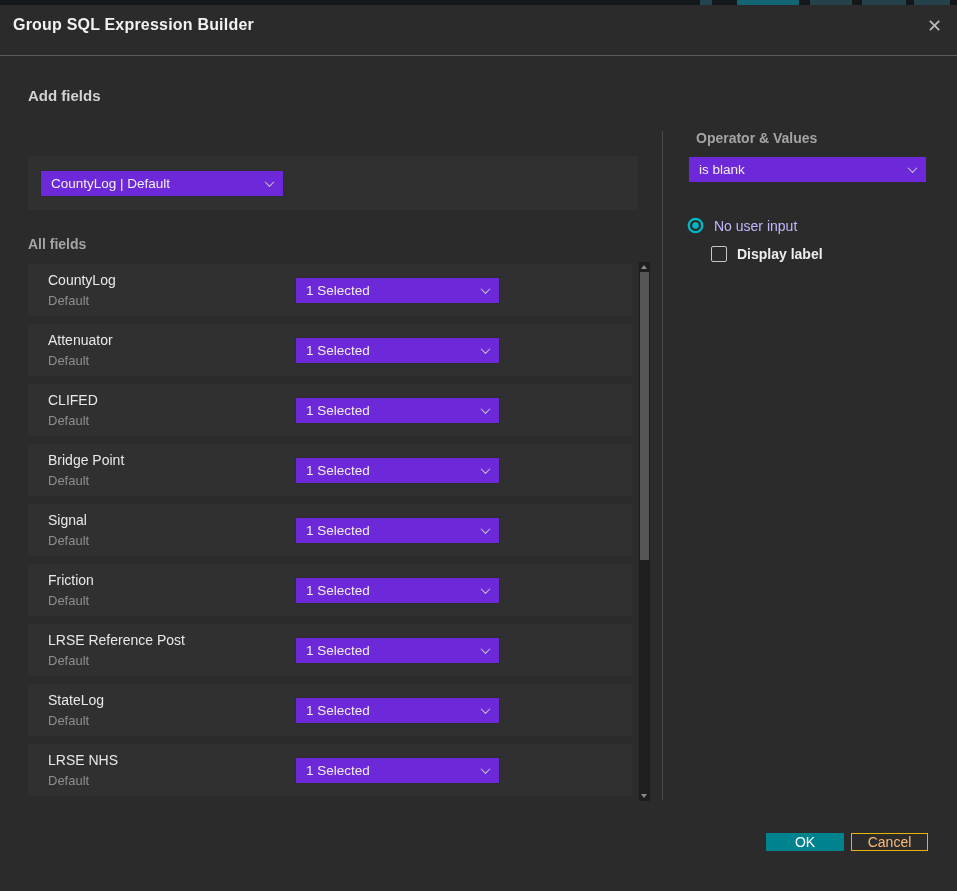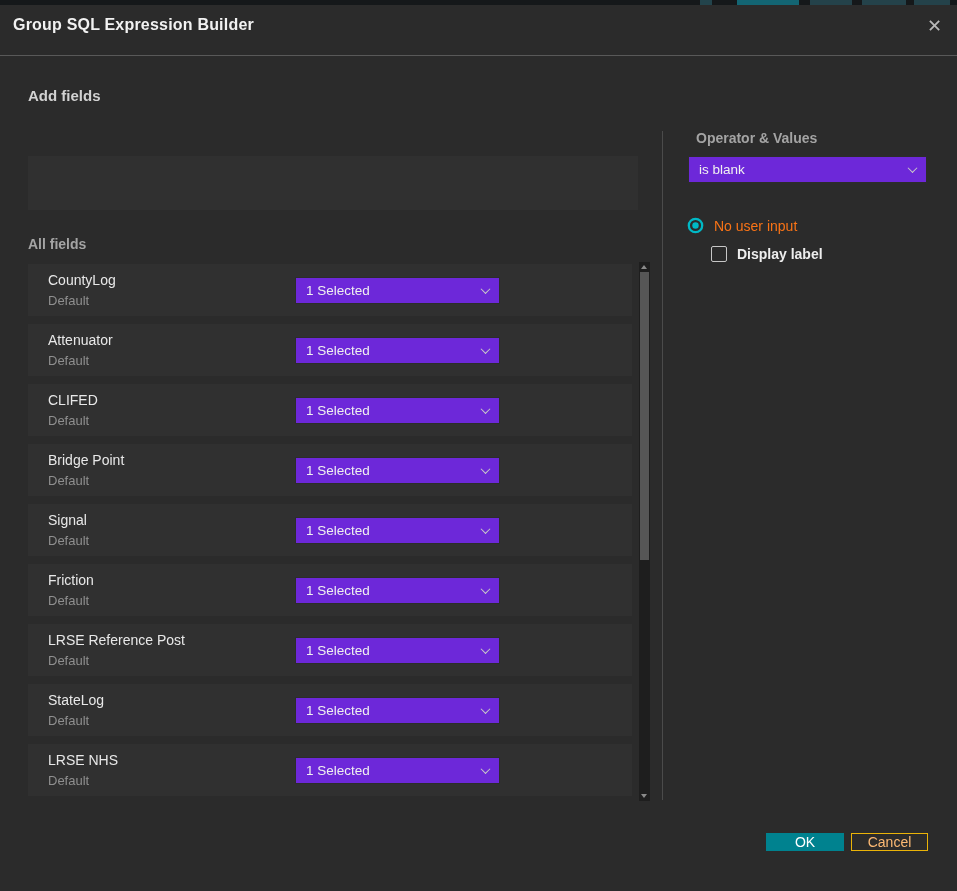--- a/index.html
+++ b/index.html
@@ -54,21 +54,21 @@
   .sb-thumb{position:absolute;left:1px;top:10px;width:9px;height:288px;background:#565656;}
   .sb-up{position:absolute;left:2px;top:3px;width:0;height:0;
     border-left:3.5px solid transparent;border-right:3.5px solid transparent;border-bottom:4px solid #8a8a8a;}
   .sb-down{position:absolute;left:2px;bottom:3px;width:0;height:0;
     border-left:3.5px solid transparent;border-right:3.5px solid transparent;border-top:4px solid #8a8a8a;}
 
   .vdiv{position:absolute;left:662px;top:131px;width:1px;height:669px;background:#4b4b4b;}
 
   
   .op-dd{position:absolute;left:688px;top:156px;width:239px;}
-  .radio-row{position:absolute;left:687px;top:217px;display:flex;align-items:center;gap:10px;font-size:14px;color:#f97316;}
+  .radio-row{position:absolute;left:687px;top:217px;display:flex;align-items:center;gap:10px;font-size:14px;color:#c4b5fd;}
   .radio-row svg{flex:none;cursor:pointer;}
   .ring{stroke:var(--radio-teal,#00b9c6);}
   .dot{fill:var(--radio-teal,#00b9c6);}
   .check-row{position:absolute;left:711px;top:246px;display:flex;align-items:center;gap:10px;font-size:14px;color:#ededed;font-weight:bold;}
   .checkbox{flex:none;width:14px;height:14px;border:1.5px solid #c7c7c7;border-radius:2px;background:transparent;cursor:pointer;}
 
   
   .btn{position:absolute;top:833px;height:18px;display:flex;align-items:center;justify-content:center;
     font-size:14px;box-sizing:border-box;cursor:pointer;}
   .btn-ok{left:766px;width:78px;background:var(--accent-teal,#00828f);color:#ffffff;}
@@ -86,20 +86,24 @@
 </div>
 
 <div class="dlg-title">Group SQL Expression Builder</div>
 <div class="close">✕</div>
 <div class="hdiv"></div>
 
 <div class="h-add">Add fields</div>
 
 <div class="sec-label lbl-main">Main field</div>
 <div class="main-panel">
+  <div class="dropdown dd-layer">
+    <span>CountyLog | Default</span>
+    <span class="chev"></span>
+  </div>
 </div>
 
 <div class="sec-label lbl-all">All fields</div>
 <div class="list">
   <div class="row">
     <div class="row-name">CountyLog</div>
     <div class="row-sub">Default</div>
     <div class="dropdown row-dd">
       <span>1 Selected</span>
       <span class="chev"></span>

